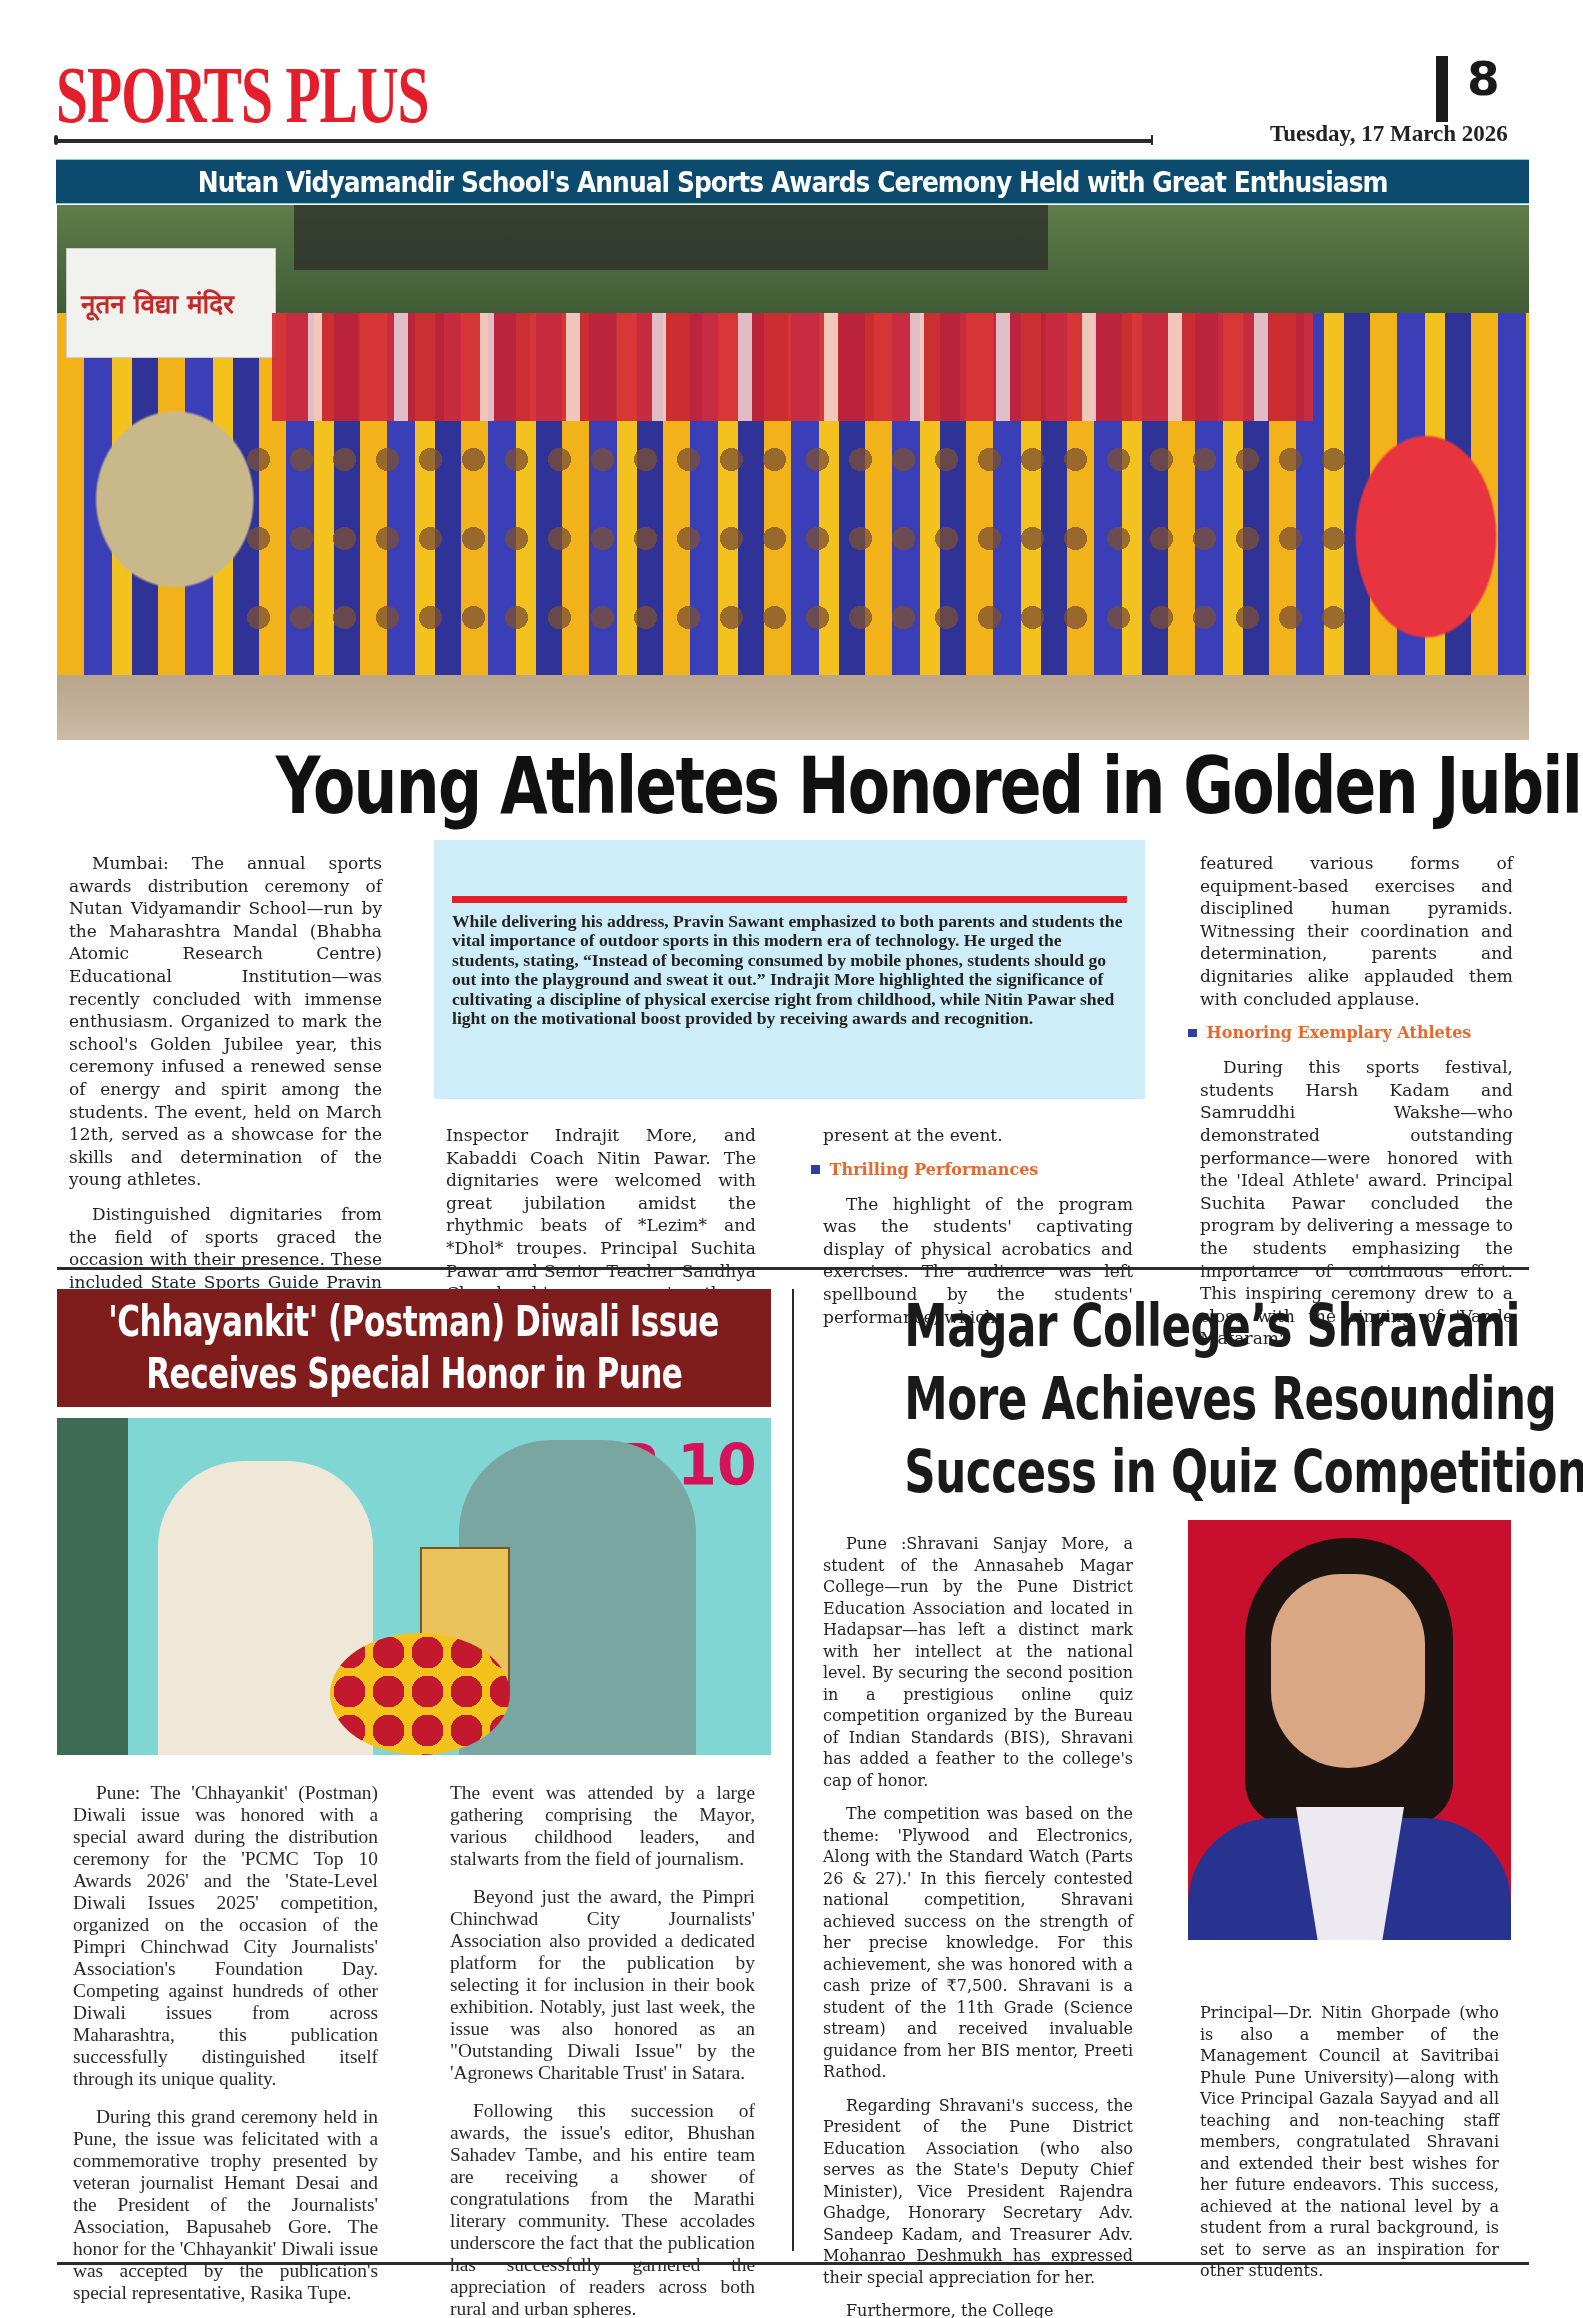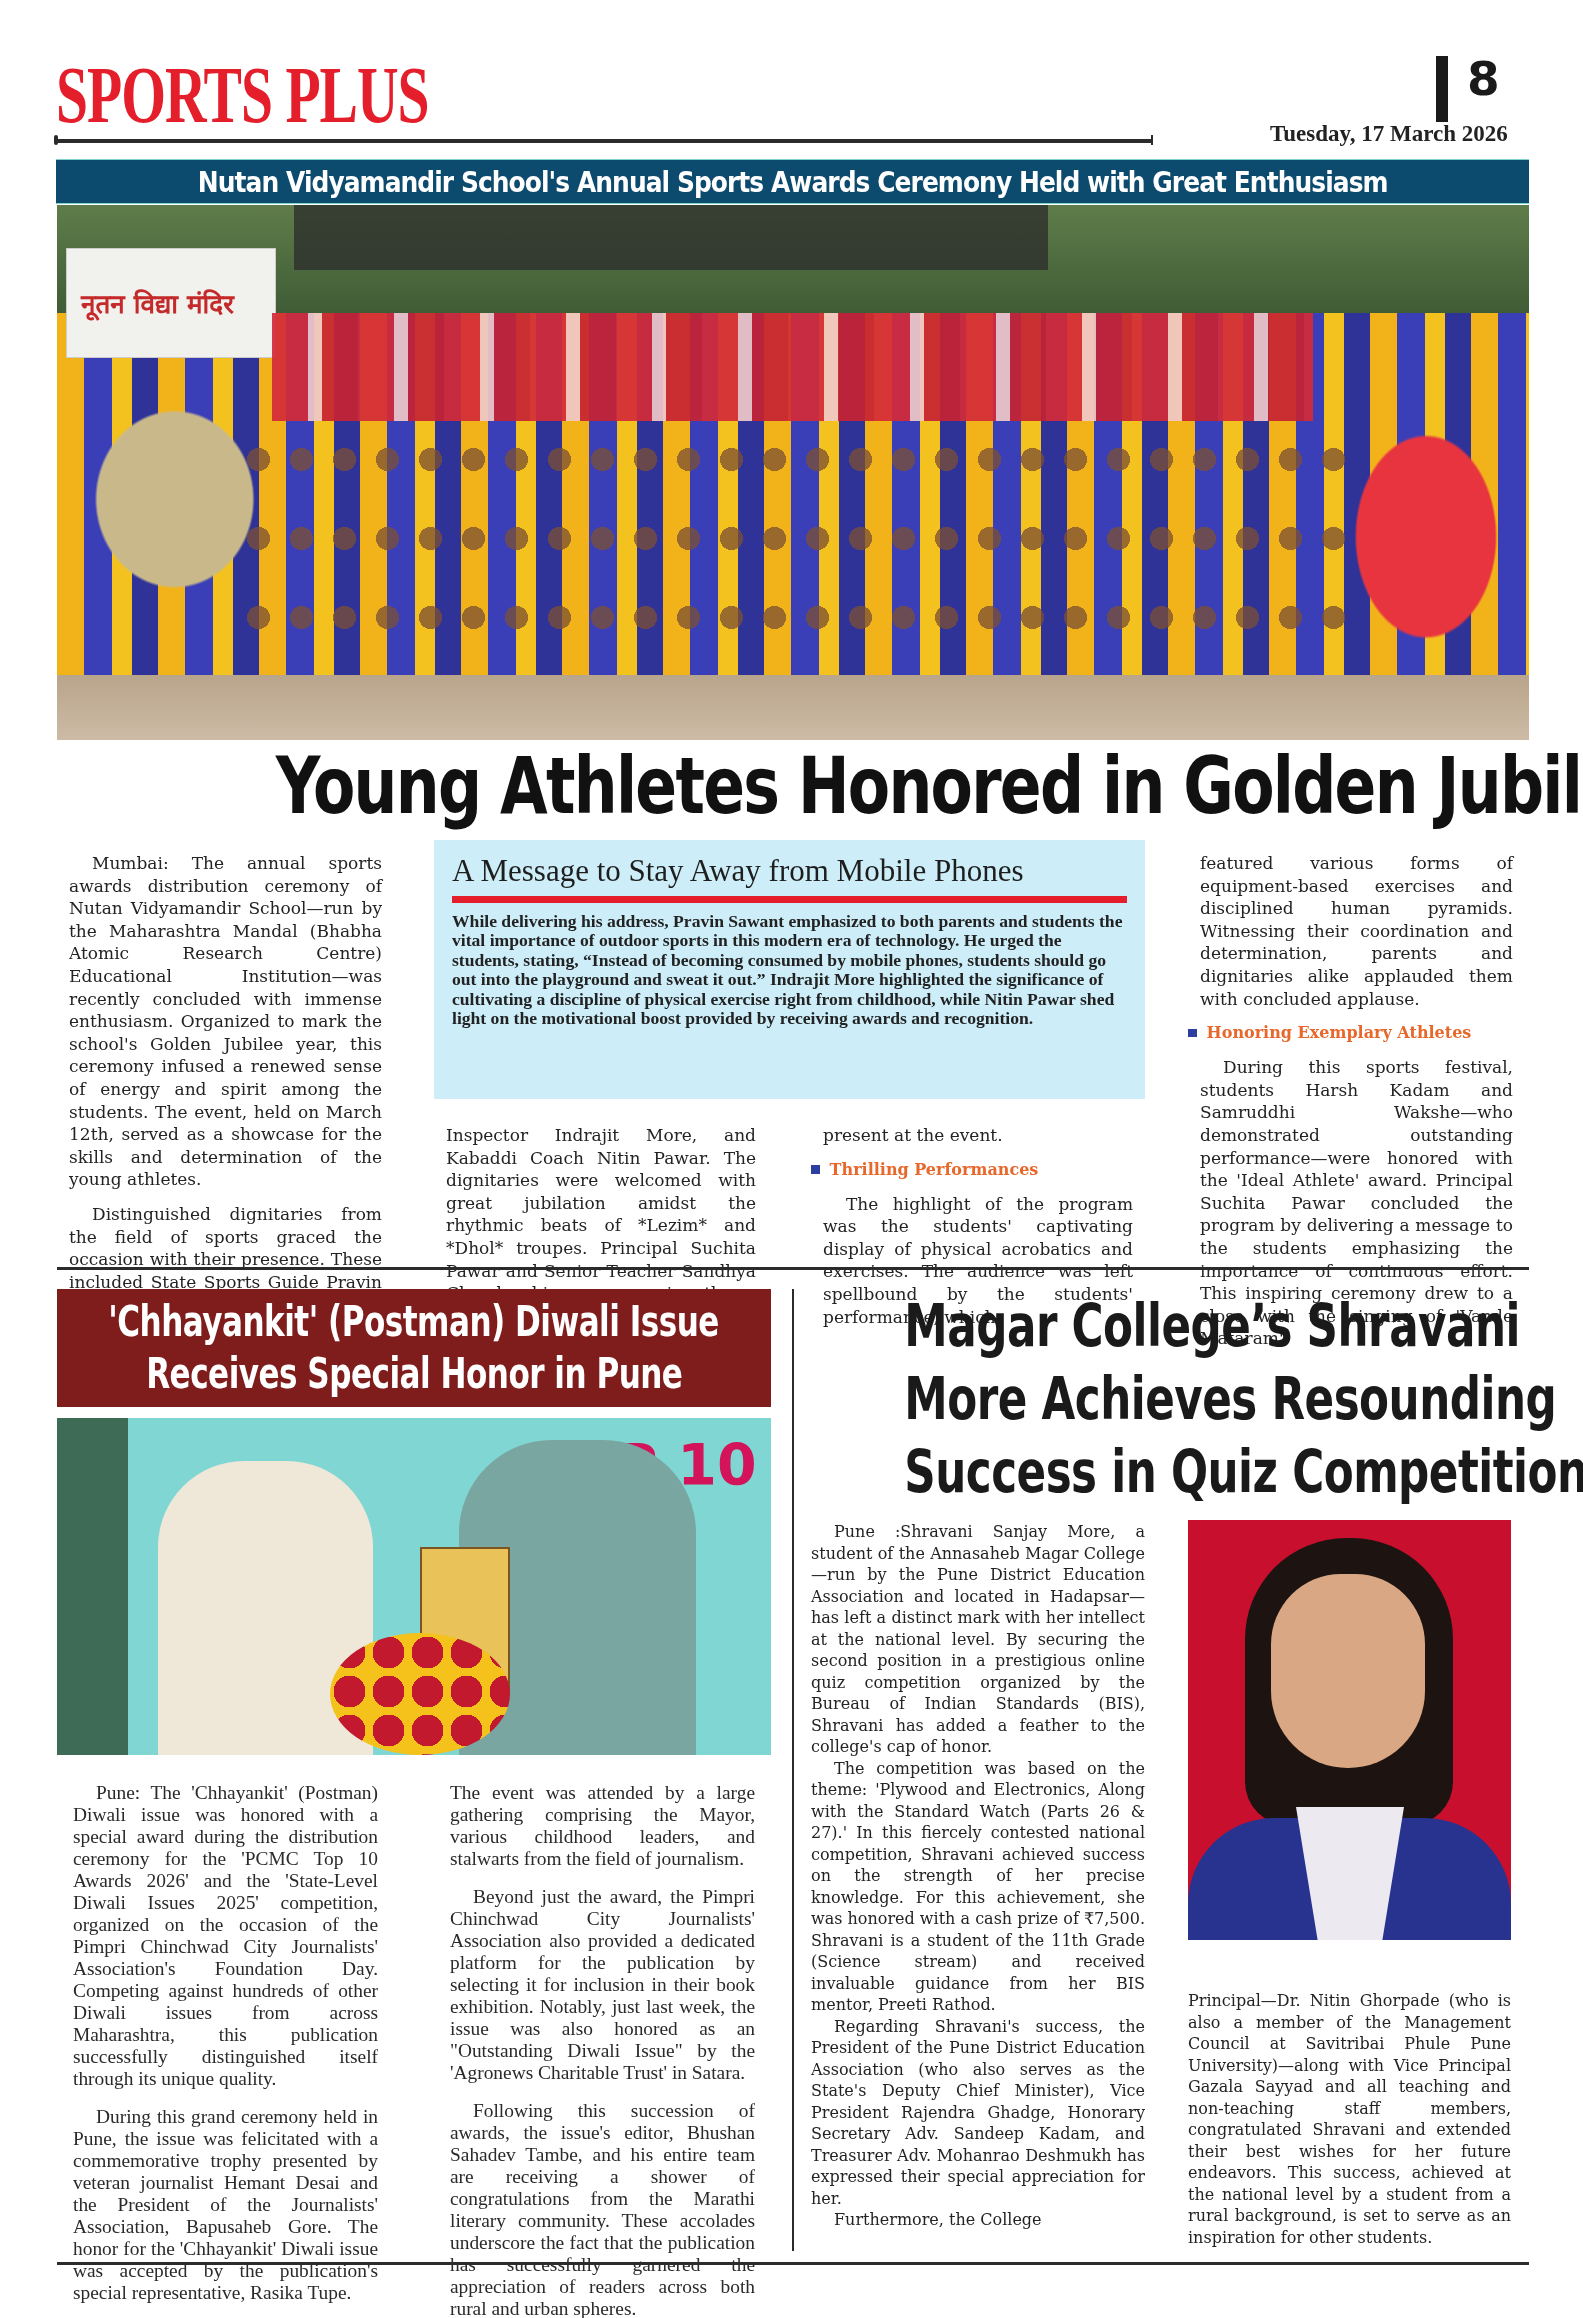--- a/index.html
+++ b/index.html
@@ -69,21 +69,21 @@
 
   .pinkbox { left: 57px; top: 1289px; width: 714px; height: 118px; background: #7f1d1d; display: flex; flex-direction: column; align-items: center; justify-content: center; }
   .pinkbox span { font-family: "DejaVu Sans", sans-serif; font-weight: bold; color: #fff; font-size: 42px; line-height: 52px; white-space: nowrap; transform: scaleX(0.74); display: block; letter-spacing: -0.7px; }
 
   .vline { left: 792px; top: 1289px; width: 2.2px; height: 962px; background: #2b2b2b; }
 
   .right-headline { left: 811px; top: 1289px; width: 718px; text-align: center; font-family: "DejaVu Sans", sans-serif; font-weight: bold; color: #1a1a1a; font-size: 59px; line-height: 73px; }
   .right-headline span { display: block; transform: scaleX(0.74); white-space: nowrap; letter-spacing: -0.7px; }
 
   .col-modern { font-family: "DejaVu Serif", serif; font-size: 16px; line-height: 21.5px; color: #232323; text-align: justify; }
-  .col-modern p { margin: 0; text-indent: 23px; }
+  .col-modern p { margin: 12px; text-indent: 23px; }
   .col-modern p.noindent { text-indent: 0; }
   .col-condensed { font-family: "Liberation Serif", serif; font-size: 19.4px; line-height: 22px; color: #2a2a2a; text-align: justify; }
   .col-condensed p { margin: 16px; text-indent: 23px; }
 </style>
 </head>
 <body>
 
 <div class="abs masthead-title">SPORTS PLUS</div>
 <div class="abs page-bar"></div>
 <div class="abs page-num">8</div>
@@ -106,21 +106,20 @@
 </div>
 
 <div class="abs headline"><span>Young Athletes Honored in Golden Jubilee Year</span></div>
 
 <div class="abs col" style="left:57px; top:840px; width:337px;">
   <p>Mumbai: The annual sports awards distribution ceremony of Nutan Vidyamandir School—run by the Maharashtra Mandal (Bhabha Atomic Research Centre) Educational Institution—was recently concluded with immense enthusiasm. Organized to mark the school's Golden Jubilee year, this ceremony infused a renewed sense of energy and spirit among the students. The event, held on March 12th, served as a showcase for the skills and determination of the young athletes.</p>
   <p>Distinguished dignitaries from the field of sports graced the occasion with their presence. These included State Sports Guide Pravin Sawant, President's Award-winning Police</p>
 </div>
 
 <div class="abs msgbox">
-  <h3>A Message to Stay Away from Mobile Phones</h3>
   <div class="redline"></div>
   <div class="msgtext">While delivering his address, Pravin Sawant emphasized to both parents and students the vital importance of outdoor sports in this modern era of technology. He urged the students, stating, “Instead of becoming consumed by mobile phones, students should go out into the playground and sweat it out.” Indrajit More highlighted the significance of cultivating a discipline of physical exercise right from childhood, while Nitin Pawar shed light on the motivational boost provided by receiving awards and recognition.</div>
 </div>
 
 <div class="abs col" style="left:434px; top:1112px; width:334px;">
   <p class="noindent">Inspector Indrajit More, and Kabaddi Coach Nitin Pawar. The dignitaries were welcomed with great jubilation amidst the rhythmic beats of *Lezim* and *Dhol* troupes. Principal Suchita Pawar and Senior Teacher Sandhya Chandanshive were prominently</p>
 </div>
 
 <div class="abs col" style="left:811px; top:1112px; width:334px;">
   <p class="noindent">present at the event.</p>

